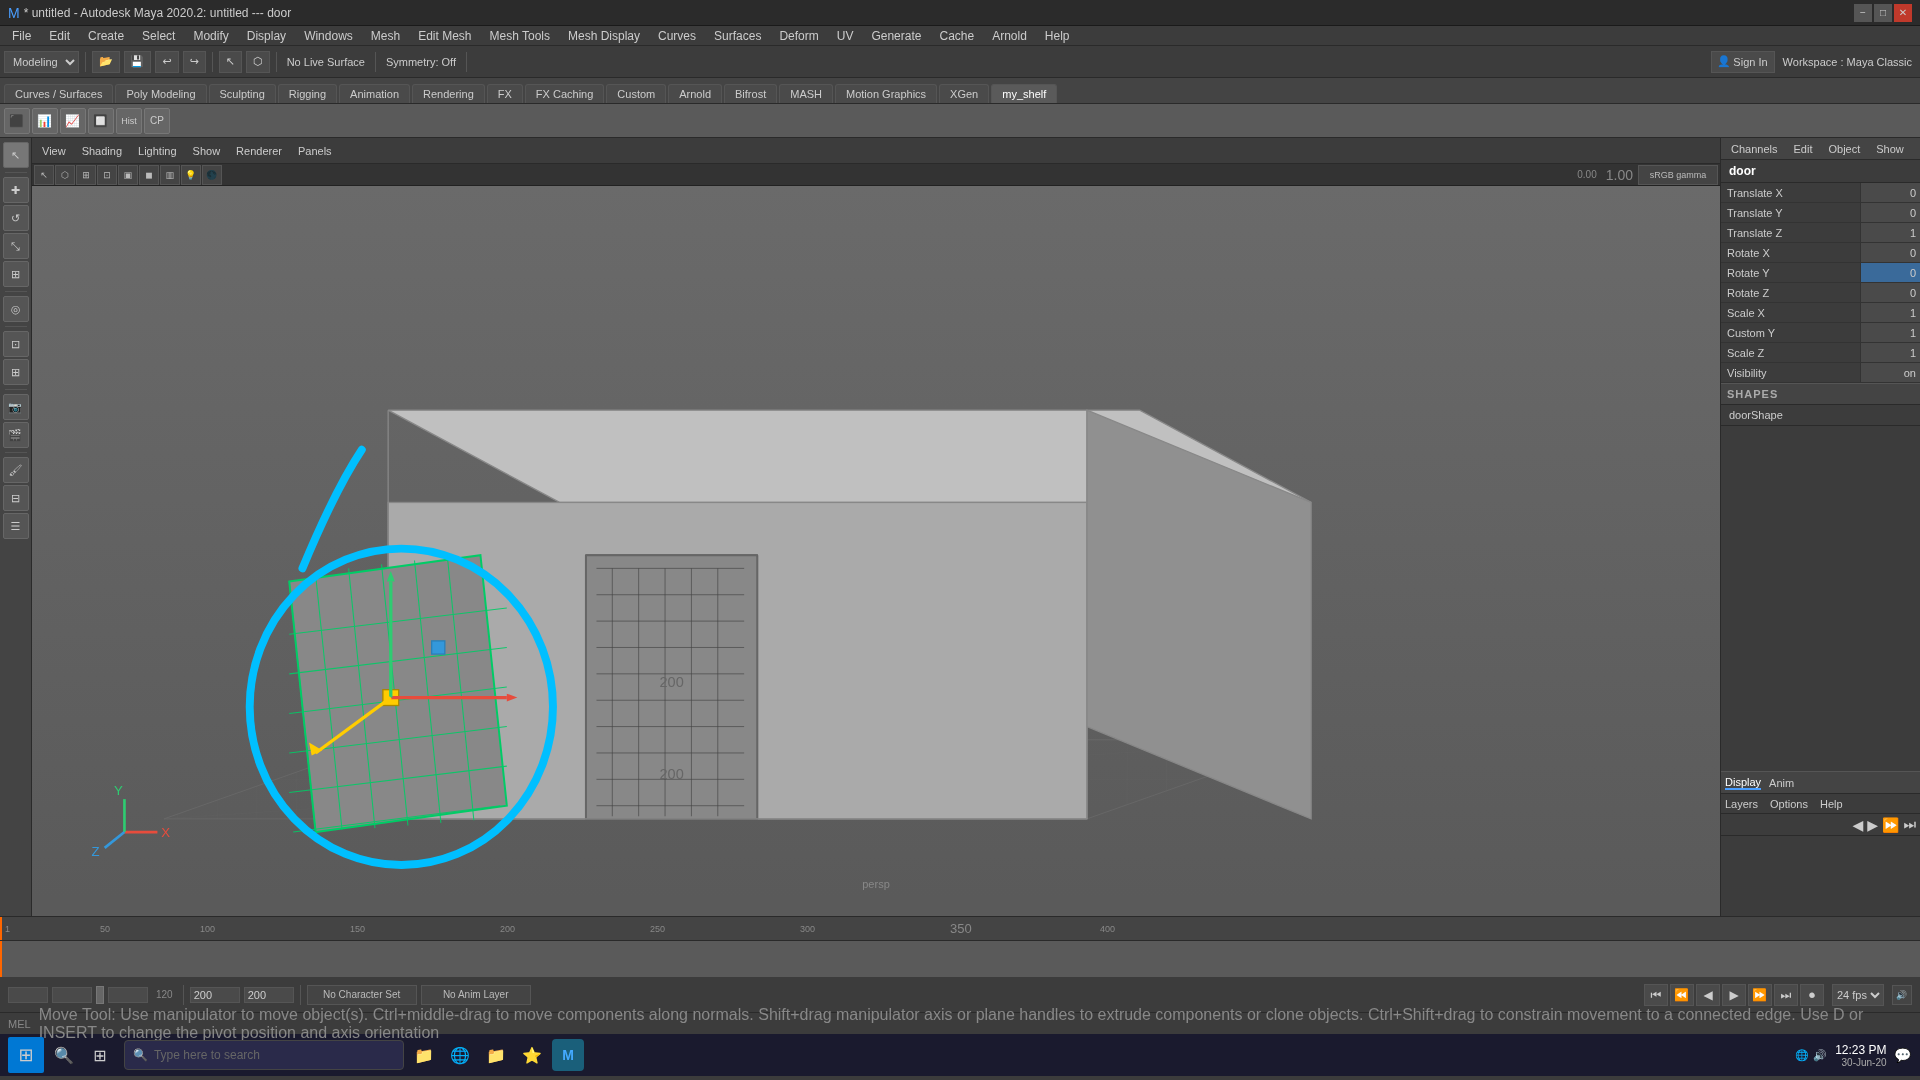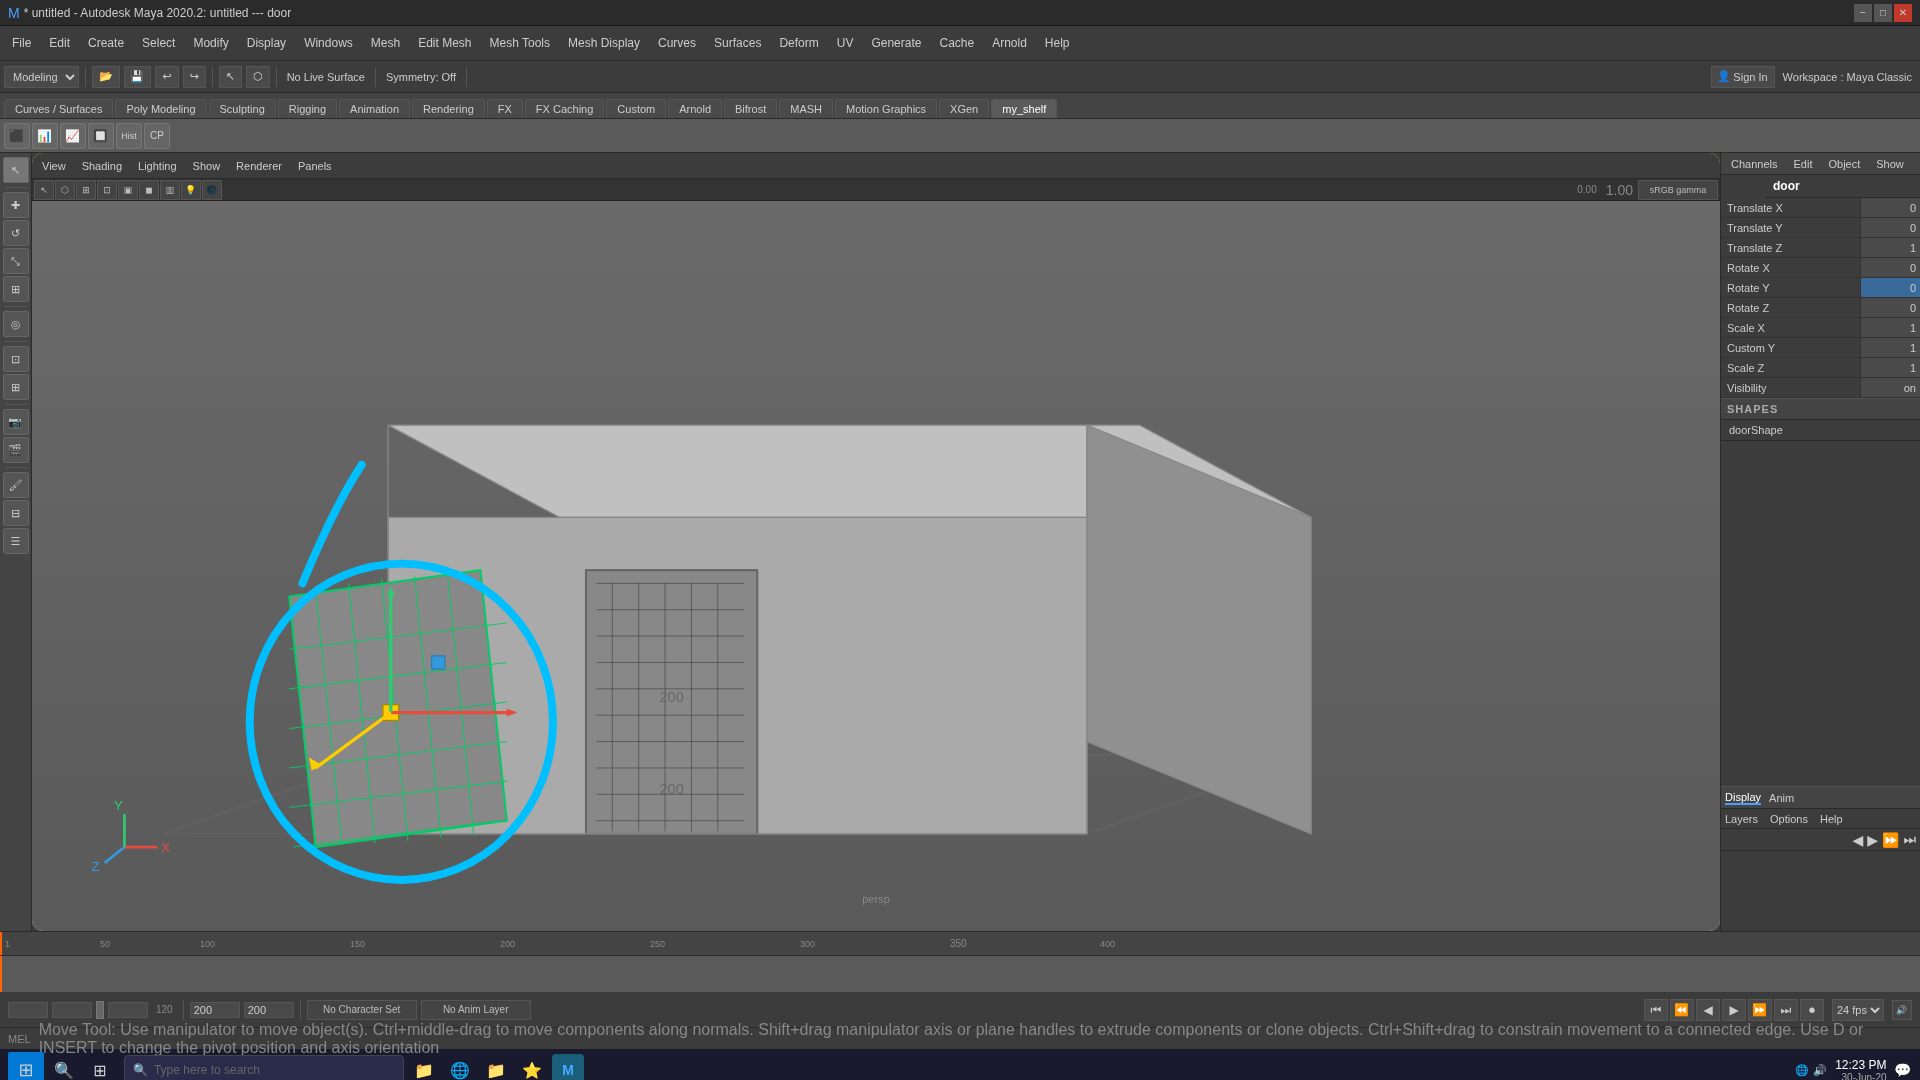--- a/index.html
+++ b/index.html
@@ -10,21 +10,21 @@
       width: 100%; height: 26px; background: #2b2b2b; display: flex; align-items: center;
       justify-content: space-between; padding: 0 8px; border-bottom: 1px solid #1a1a1a;
     }
     #title-bar-left { display: flex; align-items: center; gap: 4px; }
     #title-controls { display: flex; gap: 2px; }
     .title-btn { width: 18px; height: 18px; background: #555; border: none; color: #ccc; cursor: pointer; font-size: 10px; display: flex; align-items: center; justify-content: center; }
     .title-btn.close { background: #c0392b; }
 
     
     #menu-bar {
-      width: 100%; height: 35px; background: #3c3c3c; display: flex; align-items: center;
+      width: 100%; height: 20px; background: #3c3c3c; display: flex; align-items: center;
       padding: 0 4px; border-bottom: 1px solid #2a2a2a; gap: 2px;
     }
     .menu-item { padding: 2px 8px; color: #cccccc; cursor: pointer; font-size: 12px; border-radius: 2px; }
 
     
     #toolbar1 {
       width: 100%; height: 32px; background: #3c3c3c; display: flex; align-items: center;
       padding: 0 4px; border-bottom: 1px solid #2a2a2a; gap: 4px;
     }
     .toolbar-select { background: #4a4a4a; border: 1px solid #555; color: #ccc; padding: 2px 4px; font-size: 11px; height: 22px; cursor: pointer; }
@@ -56,37 +56,37 @@
     #left-toolbar {
       width: 32px; background: #444; display: flex; flex-direction: column; align-items: center;
       padding: 4px 0; gap: 2px; border-right: 1px solid #2a2a2a; flex-shrink: 0;
     }
     .left-tool { width: 26px; height: 26px; background: #555; border: 1px solid #666; display: flex; align-items: center; justify-content: center; cursor: pointer; font-size: 11px; border-radius: 2px; }
     .left-tool.active { background: #777; }
     .left-tool-sep { width: 22px; height: 1px; background: #555; margin: 2px 0; }
 
     
     #viewport-container {
-      flex: 1; position: relative; background: #bef264; overflow: hidden; border-radius: 11px;
+      flex: 1; position: relative; background: #bef264; overflow: hidden;
     }
     #viewport-toolbar {
       height: 26px; background: #3c3c3c; display: flex; align-items: center; padding: 0 4px; gap: 4px; border-bottom: 1px solid #2a2a2a;
     }
     .vp-menu { color: #ccc; font-size: 11px; cursor: pointer; padding: 2px 6px; }
     #viewport-canvas {
       width: 100%; height: calc(100% - 26px - 20px); background: #5a5a5a; position: relative; overflow: hidden;
     }
 
     
     #right-panel {
       width: 200px; background: #3c3c3c; border-left: 1px solid #2a2a2a; display: flex; flex-direction: column; flex-shrink: 0;
     }
     #channel-header { display: flex; align-items: center; height: 22px; background: #444; padding: 0 4px; gap: 4px; border-bottom: 1px solid #2a2a2a; }
     .ch-tab { font-size: 11px; color: #ccc; cursor: pointer; padding: 2px 6px; }
-    #channel-name { padding: 4px 8px; font-size: 12px; color: #ffffff; font-weight: bold; background: #3c3c3c; border-bottom: 1px solid #2a2a2a; margin-left: 44px; }
+    #channel-name { padding: 4px 8px; font-size: 12px; color: #ffffff; font-weight: bold; background: #3c3c3c; border-bottom: 1px solid #2a2a2a; }
     .channel-row { display: flex; align-items: center; height: 20px; border-bottom: 1px solid #333; }
     .channel-label { flex: 1; padding: 0 6px; font-size: 11px; color: #cccccc; }
     .channel-value { width: 60px; padding: 0 4px; font-size: 11px; color: #cccccc; text-align: right; background: #4a4a4a; height: 100%; display: flex; align-items: center; justify-content: flex-end; border-left: 1px solid #333; }
     .channel-value.highlight { background: #3a6a9a; }
     #shapes-header { padding: 4px 6px; font-size: 11px; color: #aaaaaa; background: #444; border-top: 1px solid #555; border-bottom: 1px solid #2a2a2a; font-weight: bold; letter-spacing: 1px; }
     #shapes-name { padding: 4px 8px; font-size: 11px; color: #cccccc; border-bottom: 1px solid #2a2a2a; }
     #right-panel-bottom { flex: 1; background: #3c3c3c; }
 
     
     #layers-section { background: #3c3c3c; border-top: 1px solid #555; }
@@ -500,21 +500,21 @@
   <div id="timeline-ruler">
     <div id="playhead"></div>
 
     <span style="position:absolute; left:5px; font-size:9px; color:#888;">1</span>
     <span style="position:absolute; left:100px; font-size:9px; color:#888;">50</span>
     <span style="position:absolute; left:200px; font-size:9px; color:#888;">100</span>
     <span style="position:absolute; left:350px; font-size:9px; color:#888;">150</span>
     <span style="position:absolute; left:500px; font-size:9px; color:#888;">200</span>
     <span style="position:absolute; left:650px; font-size:9px; color:#888;">250</span>
     <span style="position:absolute; left:800px; font-size:9px; color:#888;">300</span>
-    <span style="position:absolute; left:950px; font-size:10px; color:#888;">350</span>
+    <span style="position:absolute; left:950px; font-size:13px; color:#888;">350</span>
     <span style="position:absolute; left:1100px; font-size:9px; color:#888;">400</span>
   </div>
   <div id="timeline-scrub" style="height:36px; background:#5a5a5a; position:relative;">
     <div style="position:absolute; top:0; left:0; bottom:0; width:2px; background:#ff6600;"></div>
   </div>
 </div>
 
 <div id="bottom-controls">
   <input type="text" class="frame-input" style="">
   <input type="text" class="frame-input" style="">

